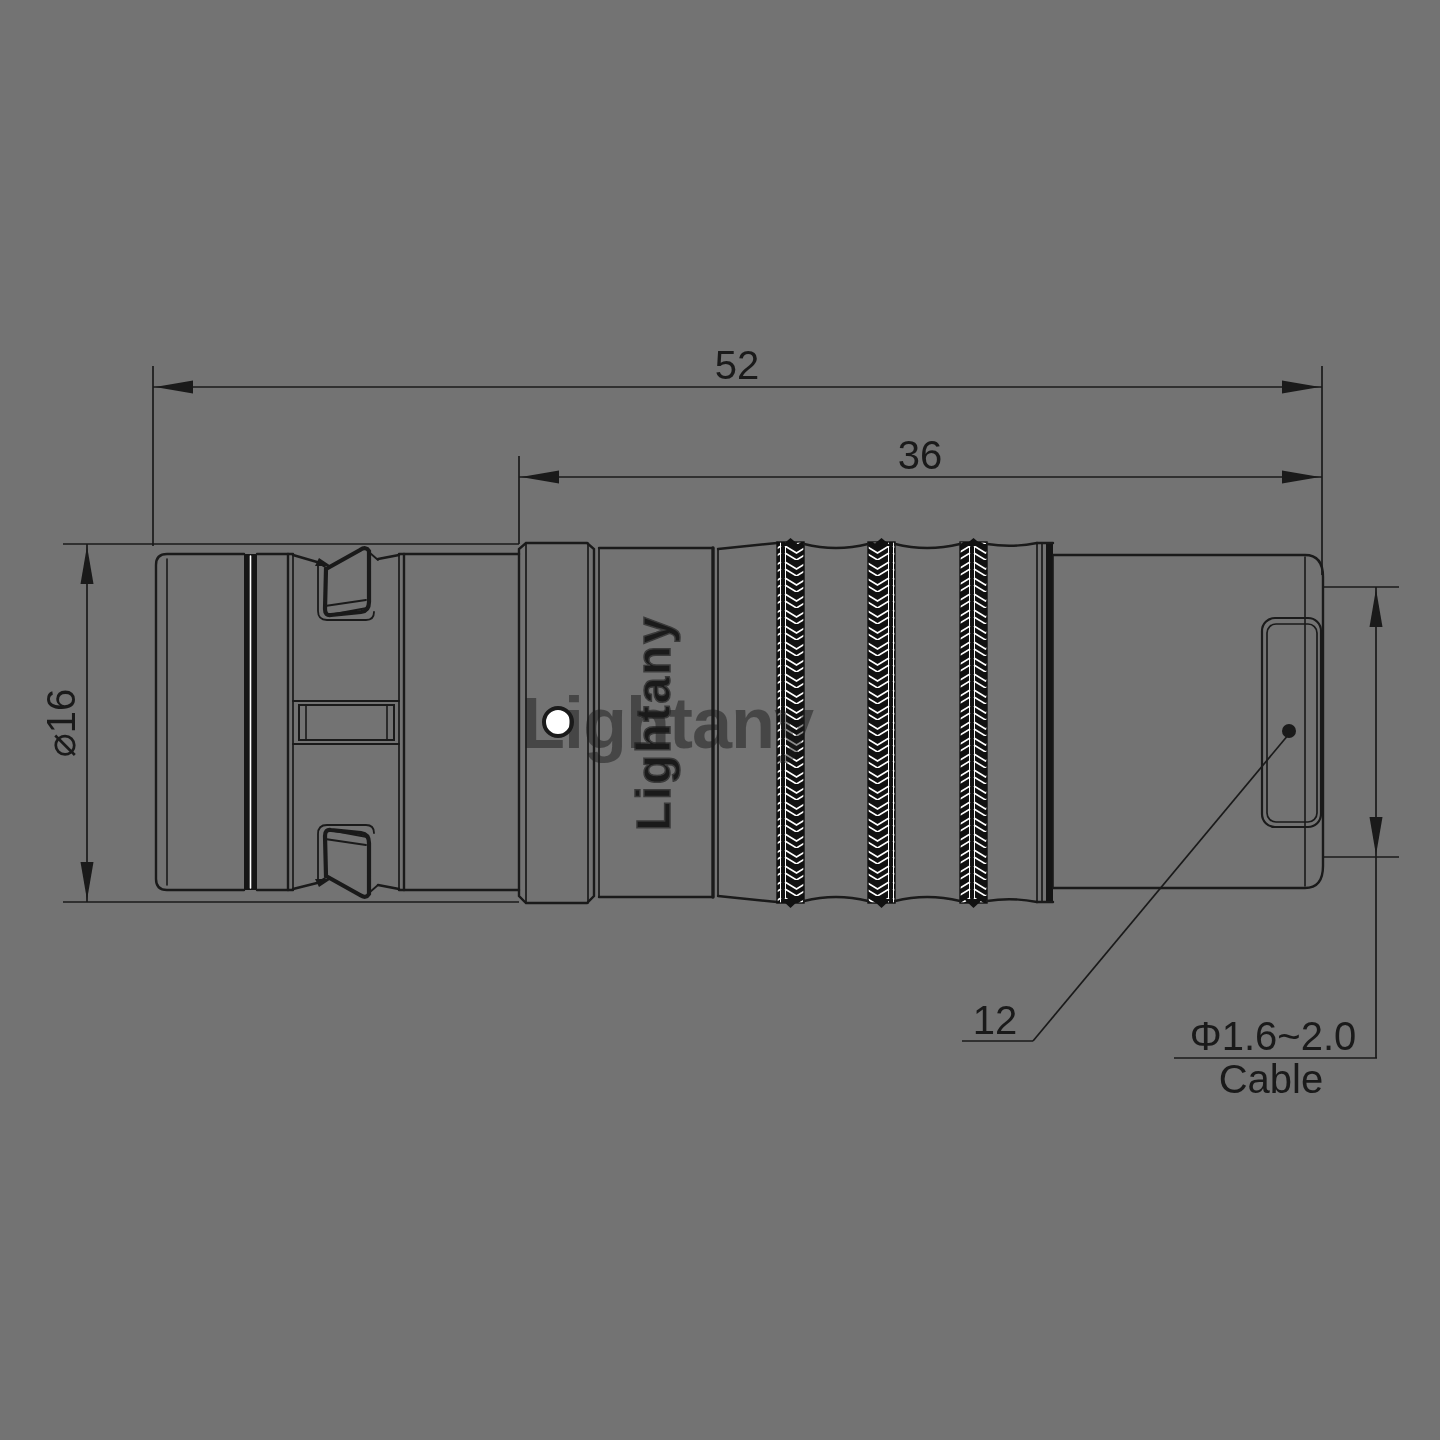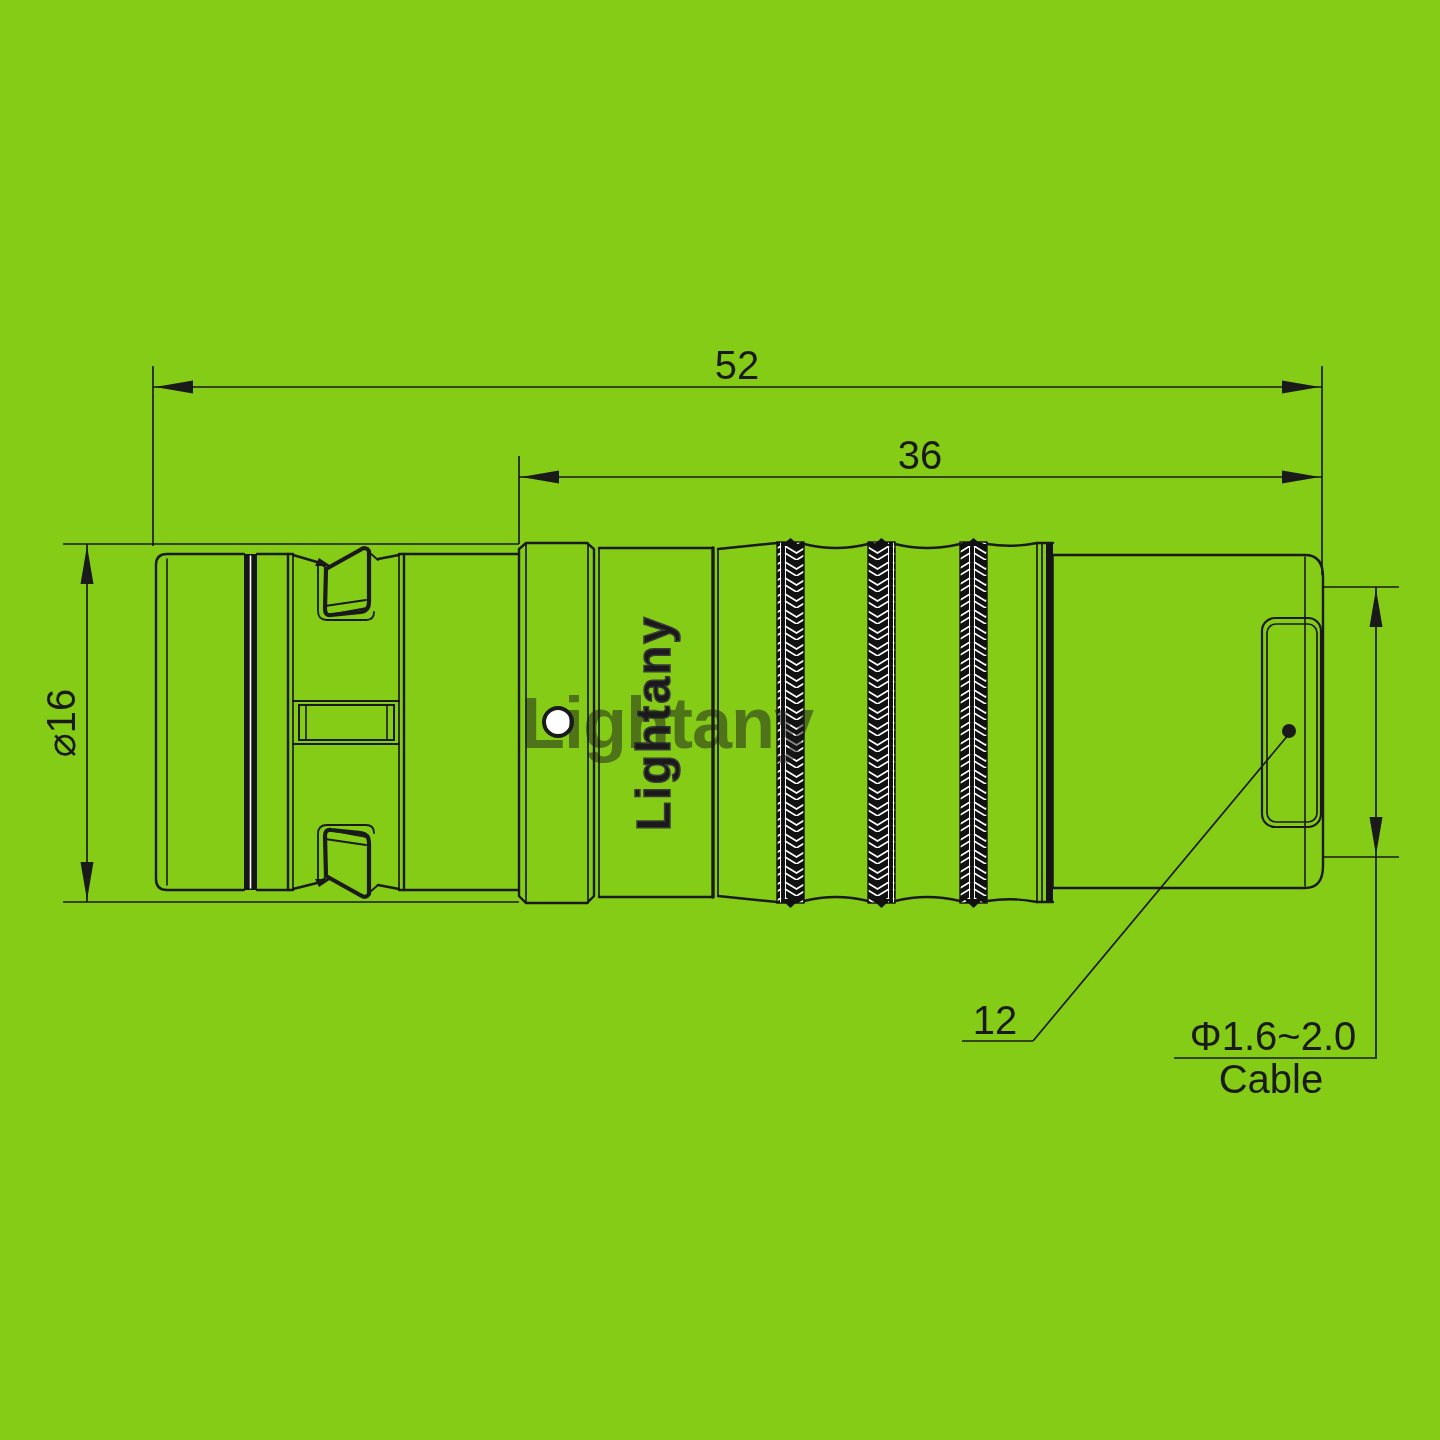--- a/index.html
+++ b/index.html
@@ -1,17 +1,17 @@
 <!DOCTYPE html>
 <html><head>
 <meta charset="utf-8">
 <style>
   html,body{margin:0;padding:0;background:#ffffff;}
   body{font-family:"Liberation Sans","DejaVu Sans",sans-serif;}
-  .stage{position:relative;width:1440px;height:1440px;background:#84cc16;overflow:hidden;}
+  .stage{position:relative;width:1440px;height:1440px;background:#737373;overflow:hidden;}
   svg{position:absolute;left:0;top:0;}
   text{font-family:"Liberation Sans","DejaVu Sans",sans-serif;fill:#1a1a1a;}
   .dimtxt{font-size:40px;}
   .brand-vert{font-size:48px;font-weight:bold;letter-spacing:2px;}
   .watermark{font-size:72px;font-weight:bold;letter-spacing:-1px;}
 </style>
 </head>
 <body>
 
 <div class="stage">

